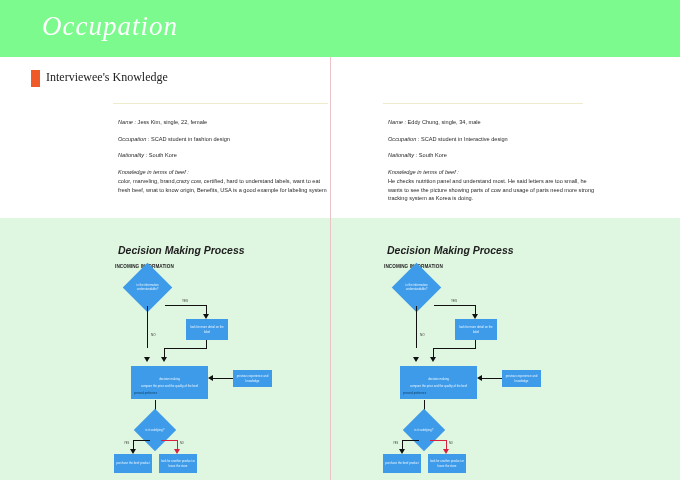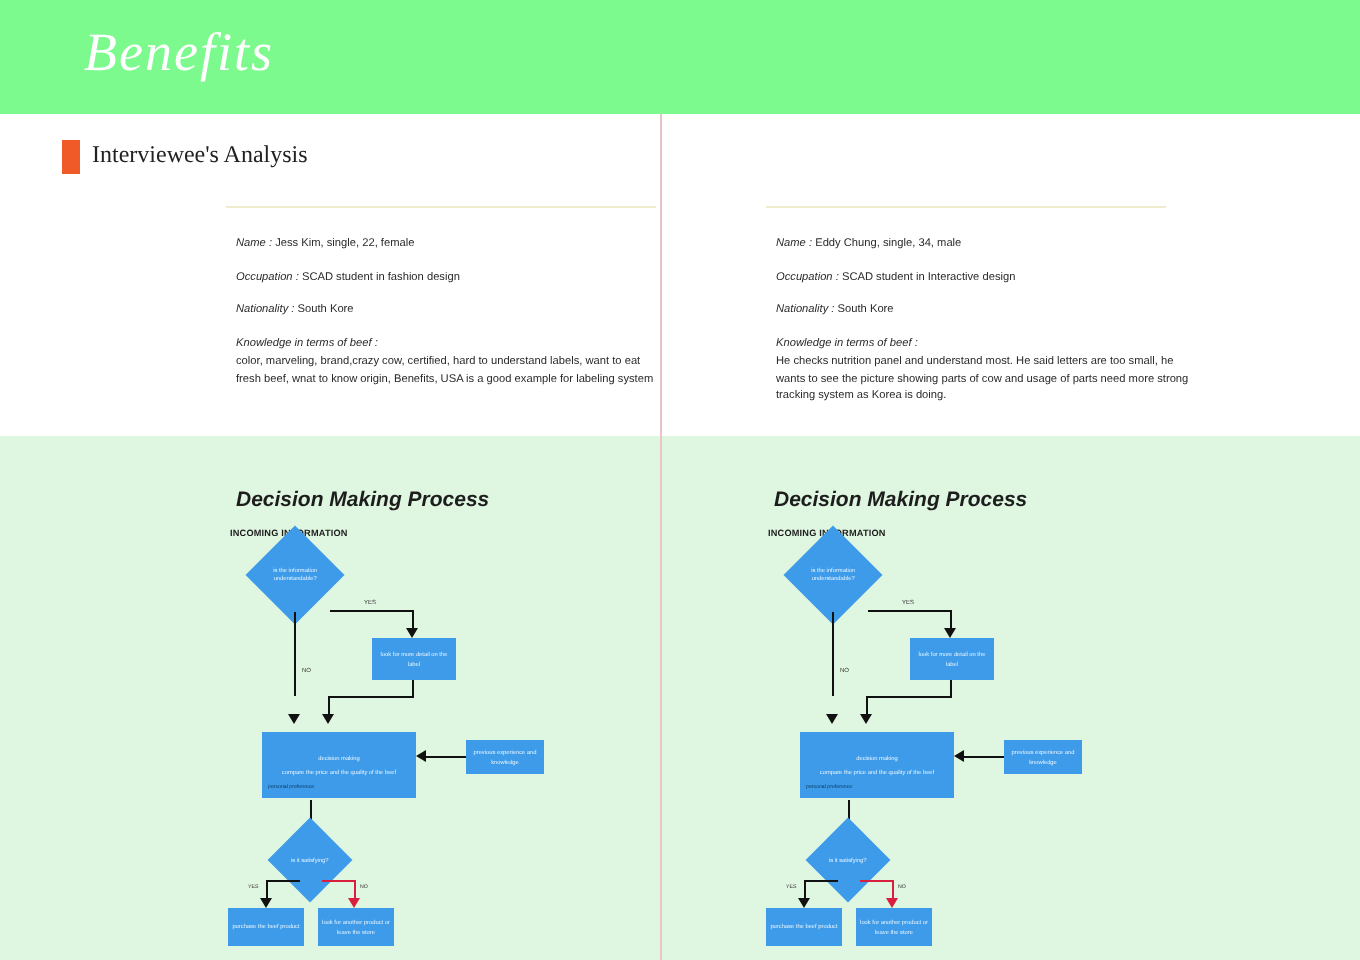--- a/index.html
+++ b/index.html
@@ -142,26 +142,26 @@
   .node-sub{
     position:absolute;font-size:2.6px;color:#0b3c63;white-space:nowrap;
   }
 </style>
 </head>
 <body>
 
 <div id="page">
 
   <div class="header">
-    <div class="header-title">Benefits</div>
+    <div class="header-title">Occupation</div>
   </div>
 
   <div class="white-section"></div>
   <div class="section-marker"></div>
-  <div class="section-title">Interviewee's Analysis</div>
+  <div class="section-title">Interviewee's Knowledge</div>
 
   <div class="rule left"></div>
   <div class="rule right"></div>
 
   <div class="profile left">
     <div class="p-row">
       <span class="p-label">Name :</span><span> Jess Kim, single, 22, female</span>
     </div>
     <div class="p-row">
       <span class="p-label">Occupation :</span><span> SCAD student in fashion design</span>

